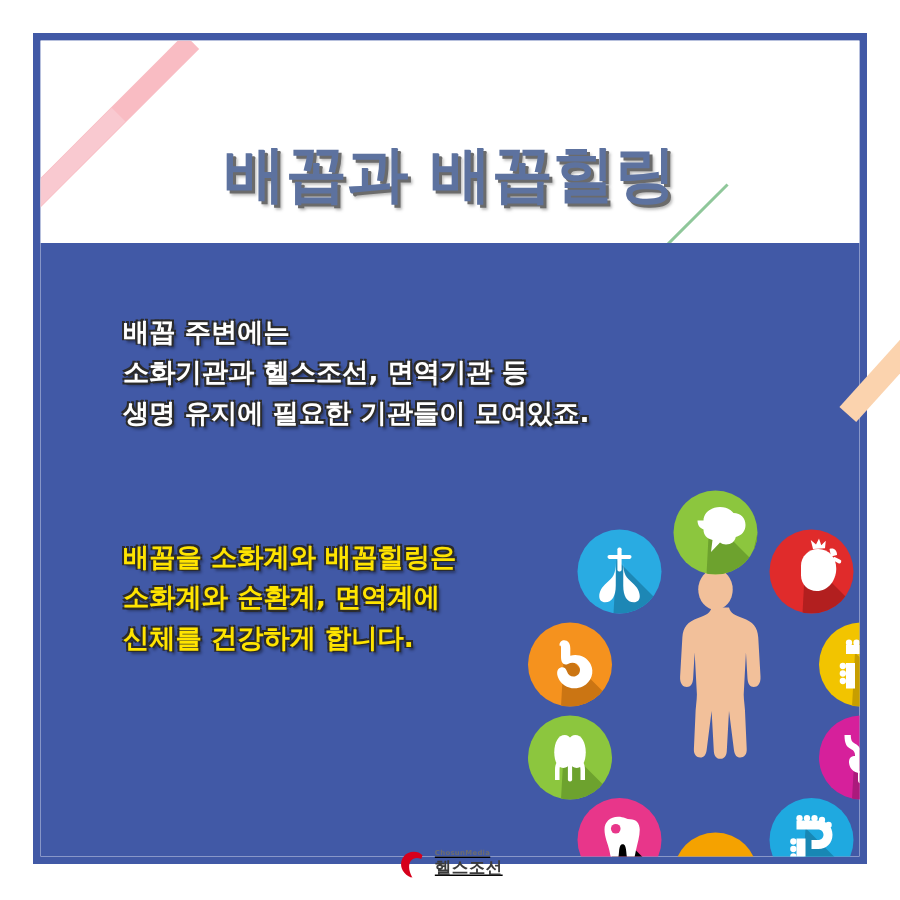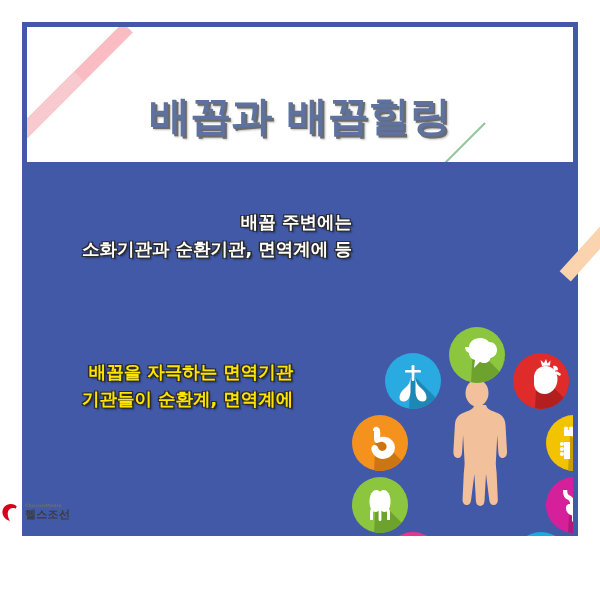--- a/index.html
+++ b/index.html
@@ -4,21 +4,21 @@
 <style>
   html,body{margin:0;padding:0;}
   body{
     width:600px;height:600px;
     background:#ffffff;
     font-family:"DejaVu Sans","Liberation Sans",sans-serif;
     overflow:hidden;
   }
   #card{
     position:relative;
-    width:600px;height:536px;
+    width:600px;height:600px;
     background:#ffffff;
     overflow:hidden;
   }
 
   
   #frame{
     position:absolute;
     left:22px;top:22px;
     width:556px;height:554px;
     box-sizing:border-box;
@@ -104,21 +104,21 @@
                 2px 2px 2px rgba(0,0,0,.45);
   }
   #para2{
     left:55px;top:332px;
     font-size:17.5px;
     color:#ffe400;
     text-shadow:-1.3px -1.3px 0 #2b2b2b,1.3px -1.3px 0 #2b2b2b,
                 -1.3px 1.3px 0 #2b2b2b,1.3px 1.3px 0 #2b2b2b,
                 2px 2px 2px rgba(0,0,0,.45);
   }
-  .line{display:block;text-align:right;}
+  .line{display:block;}
 
   
   #graphic{
     position:absolute;
     left:325px;top:300px;
     width:250px;height:250px;
     z-index:4;
   }
   .organ{
     position:absolute;
@@ -128,22 +128,24 @@
   }
   .organ svg{position:absolute;left:0;top:0;}
 
   
   #footer{
     position:absolute;
     left:0;right:0;bottom:6px;
     height:36px;
     display:flex;
     align-items:center;
+    justify-content:center;
     gap:5px;
     z-index:6;
+    text-decoration:underline;
   }
   #logo-mark{width:20px;height:20px;flex:0 0 auto;}
   #logo-text{display:flex;flex-direction:column;line-height:1;}
   #logo-sub{
     font-size:4.6px;color:#6d6d6d;letter-spacing:.2px;
     font-weight:bold;margin-bottom:1px;
   }
   #logo-main{
     font-size:11px;color:#3b3b3b;font-weight:bold;letter-spacing:.3px;
   }
@@ -162,26 +164,28 @@
       <div class="stripe stripe-pink-2"></div>
       <div class="stripe stripe-green"></div>
     </div>
 
     <div id="panel"></div>
 
     <div id="title">배꼽과 배꼽힐링</div>
 
     <div id="para1" class="textblock">
       <span class="line">배꼽 주변에는</span>
-      <span class="line">소화기관과 순환기관, 면역계에 등</span>
+      <span class="line">소화기관과 헬스조선, 면역기관 등</span>
+      <span class="line">생명 유지에 필요한 기관들이 모여있죠.</span>
     </div>
 
     <div id="para2" class="textblock">
-      <span class="line">배꼽을 자극하는 면역기관</span>
-      <span class="line">기관들이 순환계, 면역계에</span>
+      <span class="line">배꼽을 소화계와 배꼽힐링은</span>
+      <span class="line">소화계와 순환계, 면역계에</span>
+      <span class="line">신체를 건강하게 합니다.</span>
     </div>
 
     <div id="graphic">
 
       <svg style="position:absolute;left:83px;top:52px;" width="84" height="182" viewBox="0 0 84 182">
         <g fill="#f2c09a">
           <ellipse cx="42" cy="14" rx="11.5" ry="13.5"></ellipse>
           <path d="M33 26 h18 c1 4 4 5 9 7 c7 2.5 10 6 10.5 13 l1.5 26 c.3 5 -2 7 -4.5 7 c-2.5 0 -4 -2 -4.2 -6 l-1 -17 l-1.5 28 c0 4 1 9 1 14 l1 22 c.3 4 -1.8 6 -4.3 6 c-2.3 0 -3.8 -1.6 -4.2 -5 l-3.3 -26 l-1.5 27 c-.3 3.4 -1.9 4.9 -4.3 4.9 c-2.4 0 -4 -1.5 -4.3 -4.9 l-1.5 -27 l-3.3 26 c-.4 3.4 -1.9 5 -4.2 5 c-2.5 0 -4.6 -2 -4.3 -6 l1 -22 c0 -5 1 -10 1 -14 l-1.5 -28 l-1 17 c-.2 4 -1.7 6 -4.2 6 c-2.5 0 -4.8 -2 -4.5 -7 l1.5 -26 c.5 -7 3.5 -10.5 10.5 -13 c5 -2 8 -3 9 -7 z"></path>
         </g>
       </svg>

